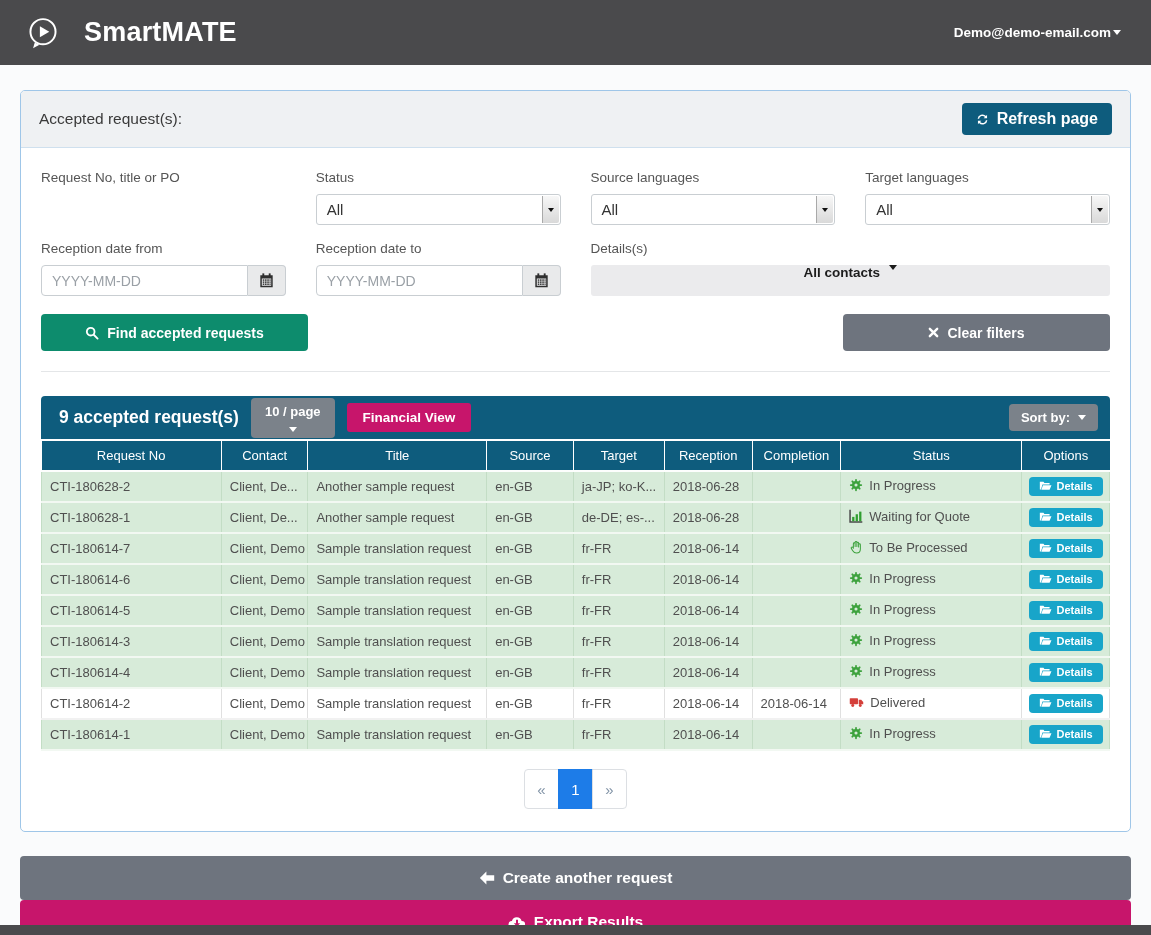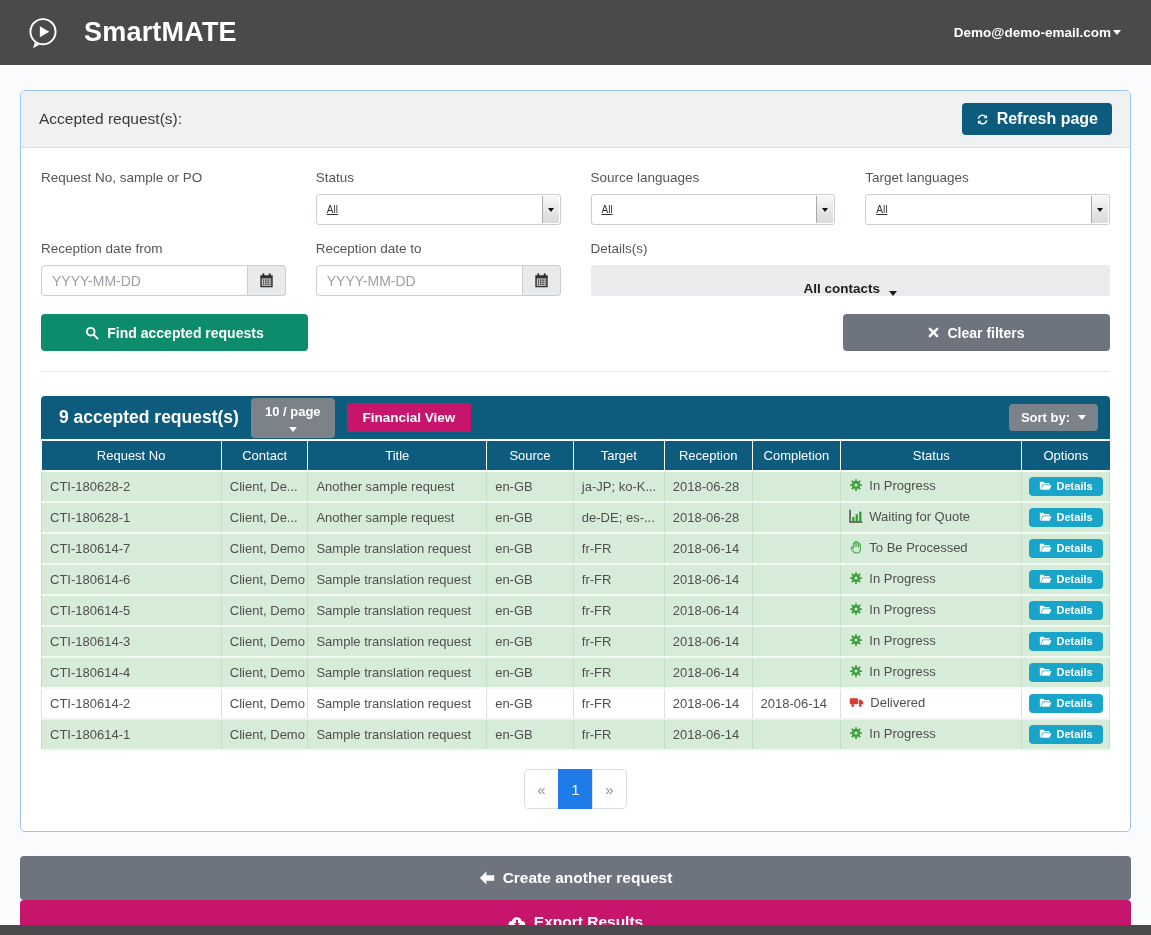--- a/index.html
+++ b/index.html
@@ -40,38 +40,38 @@
   .filters { padding:22px 20px 0; }
   .filter-grid { display:grid; grid-template-columns:repeat(4,1fr); column-gap:30px; row-gap:16px; }
   .field label { display:block; color:#555; font-size:13.5px; margin-bottom:9px; }
   .text-input {
     width:100%; height:31px; border:1px solid #c9ced2; border-radius:4px;
     padding:0 10px; font-size:14px; color:#333; font-family:inherit; outline:none; background:#fff;
   }
   .text-input::placeholder { color:#9aa0a6; }
   .fake-select {
     position:relative; height:31px; border:1px solid #c9ced2; border-radius:3px;
-    background:#fff; font-size:10px; color:#333; line-height:29px; padding:0 26px 0 10px; cursor:default;text-decoration:underline;
+    background:#fff; font-size:15px; color:#333; line-height:29px; padding:0 26px 0 10px; cursor:default;
   }
   .sel-btn {
     position:absolute; right:1px; top:1px; bottom:1px; width:17px;
     background:linear-gradient(#f7f7f7,#d9d9d9); border-left:1px solid #a9a9a9;
     border-radius:0 2px 2px 0; display:flex; align-items:center; justify-content:center; cursor:pointer;
   }
   .sel-arrow { width:0; height:0; border-left:3.5px solid transparent; border-right:3.5px solid transparent; border-top:4px solid #111; }
   .input-group { display:flex; }
   .input-group .text-input { border-radius:4px 0 0 4px; flex:1; min-width:0; }
   .addon {
     width:38px; background:#e9eaeb; border:1px solid #c9ced2; border-left:0;
     border-radius:0 4px 4px 0; display:flex; align-items:center; justify-content:center; cursor:pointer;
   }
   .span2 { grid-column: span 2; }
   .contacts-box {
     height:31px; background:#ebebed; border-radius:3px; cursor:pointer;
-    display:flex; align-items:flex-end; justify-content:center; gap:9px;
+    display:flex; align-items:flex-start; justify-content:center; gap:9px;
     font-size:13.5px; font-weight:700; color:#1c1c1c;
   }
   .filter-actions {
     margin-top:18px; padding-bottom:20px; border-bottom:1px solid #e4e6e8;
     display:flex; justify-content:space-between;
   }
   .btn-clear { background:var(--gray_btn); width:267px; height:37px; font-size:14px; }
   .btn-find  { background:var(--green_btn); width:267px; height:37px; font-size:14px; }
   
   .table-section { padding:24px 20px 0; }
@@ -150,21 +150,21 @@
           <path d="M13.6 2.2 v4.2 h-4.2 l1.6-1.6 A4.3 4.3 0 0 0 3.8 7.2 H2 a6 6 0 0 1 10.3-3.6 z M2.4 13.8 V9.6 h4.2 L5 11.2 A4.3 4.3 0 0 0 12.2 8.8 H14 a6 6 0 0 1-10.3 3.6 z"></path>
         </svg>
       </span>
       <span>Refresh page</span>
     </button>
   </div>
 
   <div class="filters">
     <div class="filter-grid">
       <div class="field">
-        <label>Request No, sample or PO</label>
+        <label>Request No, title or PO</label>
       </div>
       <div class="field">
         <label>Status</label>
         <div class="fake-select">
           <span>All</span>
           <span class="sel-btn">
               <span class="sel-arrow"></span>
             </span>
         </div>
       </div>

